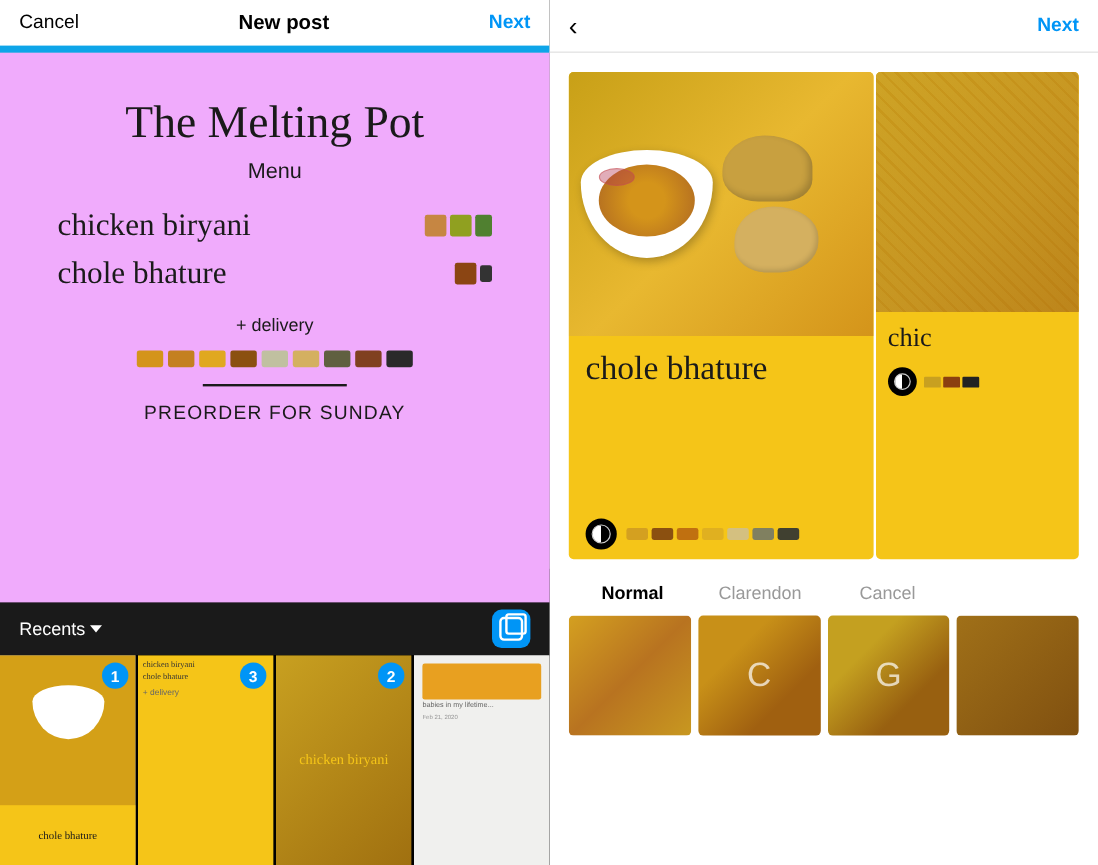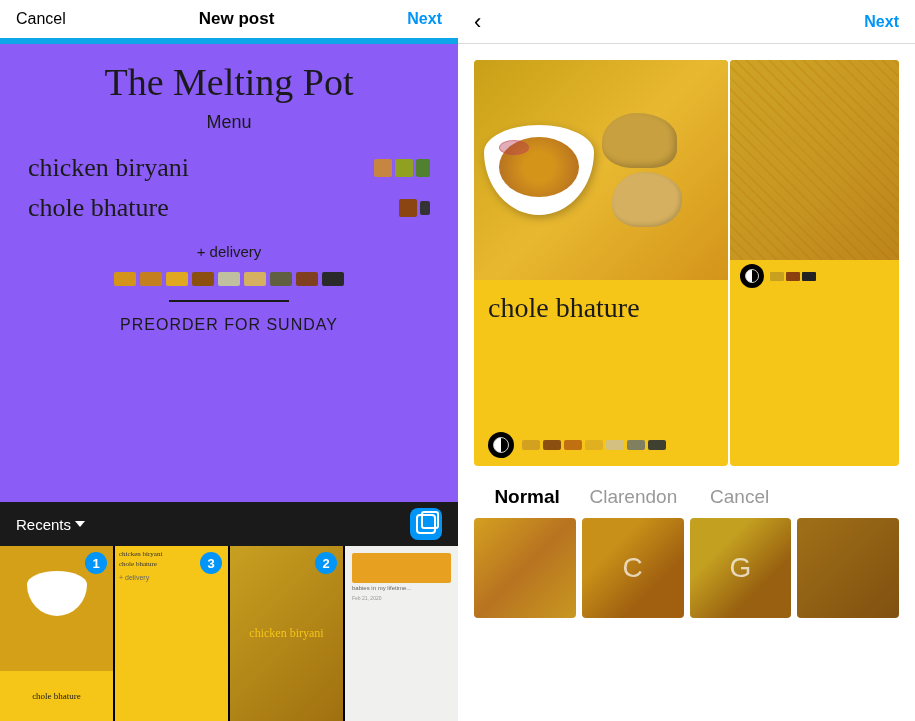--- a/index.html
+++ b/index.html
@@ -46,28 +46,28 @@
 
     .left-header-next {
       font-size: 16px;
       color: #0095f6;
       font-weight: 600;
     }
 
     .left-image-area {
       width: 458px;
       height: 458px;
-      background: #8b5cf6;
+      background: #f0abfc;
       position: relative;
       overflow: hidden;
       display: flex;
       flex-direction: column;
       align-items: center;
       justify-content: flex-start;
-      padding: 8px;
+      padding: 28px;
     }
 
     .menu-title {
       font-family: 'Brush Script MT', cursive;
       font-size: 38px;
       color: #1a1a1a;
       text-align: center;
       margin-top: 10px;
       line-height: 1.1;
     }
@@ -379,21 +379,21 @@
       flex: 1;
     }
 
     .filter-labels-row {
       display: flex;
       gap: 0;
       margin-bottom: 10px;
     }
 
     .filter-label {
-      font-size: 19px;
+      font-size: 15px;
       color: #999;
       flex: 1;
       text-align: center;
     }
 
     .filter-label.active {
       color: #000;
       font-weight: 700;
     }
 
@@ -653,20 +653,21 @@
           <div class="p-swatch" style="background:#404030;"></div>
         </div>
       </div>
     </div>
 
     <div class="second-post-card">
       <div class="second-post-food">
         <div class="rice-visual"></div>
         <div style="position:absolute;inset:0;background:linear-gradient(135deg,rgba(200,160,30,0.5),rgba(180,120,20,0.7));"></div>
       </div>
+      <div class="second-caption">chic</div>
       <div style="display:flex;align-items:center;padding:4px 10px;gap:6px;">
         <div style="width:24px;height:24px;border-radius:50%;background:#000;display:flex;align-items:center;justify-content:center;">
           <div style="width:14px;height:14px;border-radius:50%;background:linear-gradient(90deg,#fff 50%,#000 50%);border:1px solid #ccc;"></div>
         </div>
         <div style="display:flex;gap:2px;">
           <div style="width:14px;height:9px;border-radius:1px;background:#c8a020;"></div>
           <div style="width:14px;height:9px;border-radius:1px;background:#8B4010;"></div>
           <div style="width:14px;height:9px;border-radius:1px;background:#222;"></div>
         </div>
       </div>

